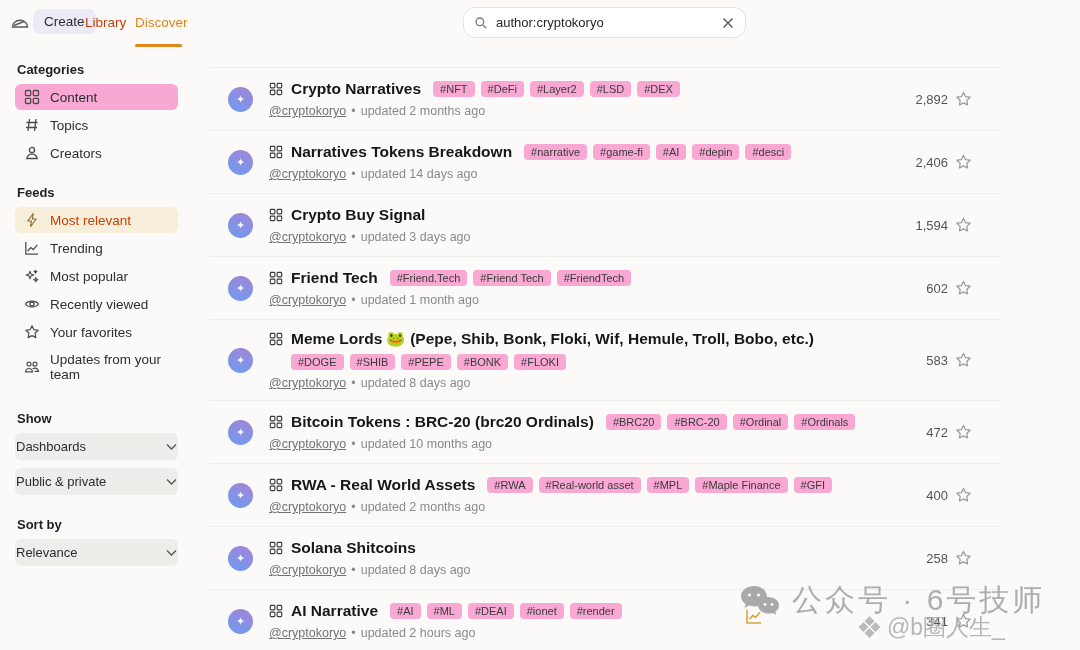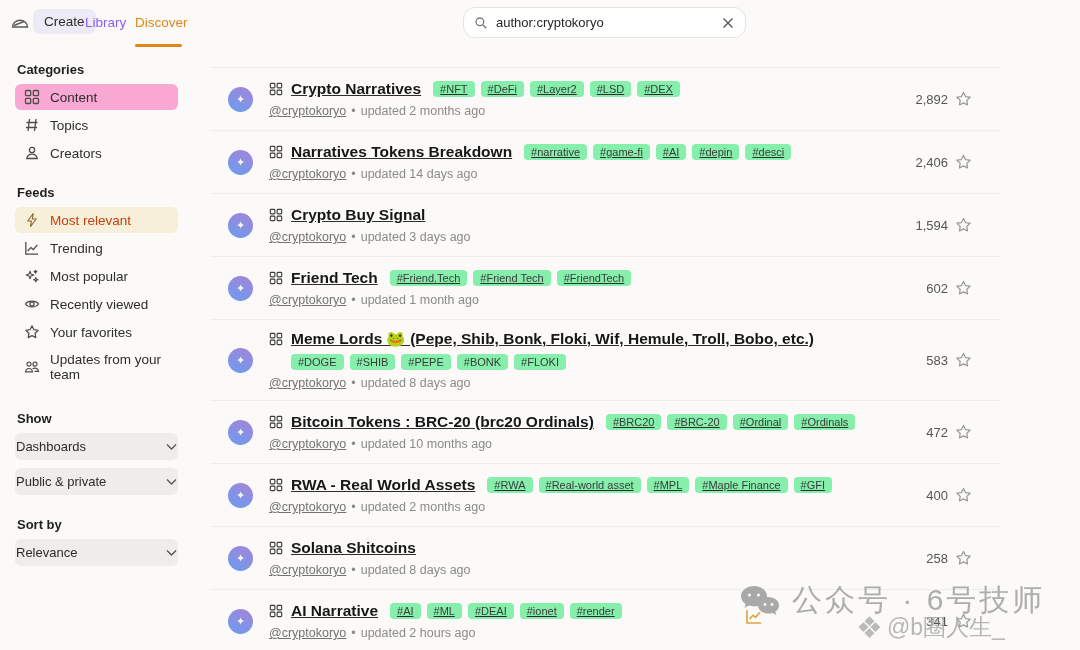--- a/index.html
+++ b/index.html
@@ -4,21 +4,21 @@
 <style>
   * { margin:0; padding:0; box-sizing:border-box; }
   html,body { width:1080px; height:650px; overflow:hidden; }
   body { background:#fbfaf8; font-family:"Liberation Sans","DejaVu Sans",sans-serif; position:relative; color:#2e2e2e; }
 
   
   .topbar { position:absolute; left:0; top:0; width:968px; height:48px; }
   .logo { position:absolute; left:10px; top:14px; width:20px; height:18px; color:#5a5a5a; }
   .logo svg { width:20px; height:18px; display:block; }
   .create-btn { position:absolute; left:33px; top:9px; padding:5px 11px; background:#ecebf5; border-radius:7px; font-size:13.5px; color:#2c2c2c; cursor:pointer; }
-  .tab { position:absolute; top:15px; font-size:13.5px; color:#8b5cf6; cursor:pointer; }
+  .tab { position:absolute; top:15px; font-size:13.5px; color:#c2410c; cursor:pointer; }
   .tab.library { left:85px; }
   .tab.discover { left:135px; color:#e1861b; }
   .discover-underline { position:absolute; left:135px; top:44px; width:47px; height:2.5px; background:#e1861b; border-radius:2px; }
   .searchbox { position:absolute; left:463px; top:7px; width:283px; height:31px; background:#ffffff; border:1px solid #e4e3df; border-radius:12px; display:flex; align-items:center; padding:0 10px; gap:8px; }
   .searchbox svg.mag { width:14px; height:14px; color:#777; flex-shrink:0; }
   .searchbox input { border:none; outline:none; flex:1; font-size:13px; color:#262626; font-family:inherit; background:transparent; }
   .clear-x { width:14px; height:14px; color:#555; cursor:pointer; flex-shrink:0; }
   .clear-x svg { width:14px; height:14px; display:block; }
 
   
@@ -36,27 +36,27 @@
   .dropdown .chev svg { width:11px; height:8px; display:block; }
   .show-section { margin-top:24px; }
   .sort-section { margin-top:22px; }
 
   
   .results { position:absolute; left:210px; top:67px; width:790px; border-top:1px solid #ededea; }
   .row { position:relative; display:flex; align-items:center; border-bottom:1px solid #ededea; height:63px; padding-left:18px; cursor:pointer; }
   .row.tall { height:81px; }
   .avatar { width:25px; height:25px; border-radius:50%; background:linear-gradient(205deg,#9d87da 15%,#6f9bee 90%); display:flex; align-items:center; justify-content:center; color:rgba(255,255,255,.9); font-size:11px; flex-shrink:0; }
   .row-body { margin-left:16px; flex:1; padding-right:125px; min-width:0; }
-  .title-line { display:flex; align-items:center; gap:8px;text-decoration:underline; }
+  .title-line { display:flex; align-items:center; gap:8px; }
   .row-grid { width:14px; height:14px; color:#3d3d3d; flex-shrink:0; display:flex; }
   .row-grid svg { width:14px; height:14px; }
   .row-title { font-size:15.5px; font-weight:bold; color:#171717; white-space:nowrap; }
   .tags { display:flex; gap:6px; margin-left:4px; }
   .tags.below { margin:6px 0 0 22px; }
-  .tag { background:#86efac; border-radius:4px; padding:2px 7px; font-size:11px; color:#3a3a3a; white-space:nowrap; }
+  .tag { background:#f9a8d4; border-radius:4px; padding:2px 7px; font-size:11px; color:#3a3a3a; white-space:nowrap; }
   .meta { margin-top:6px; font-size:12.5px; color:#8a8a8a; display:flex; align-items:center; gap:5px; }
   .meta .author { color:#737373; text-decoration:underline; cursor:pointer; }
   .stars { position:absolute; right:28px; top:50%; transform:translateY(-50%); display:flex; align-items:center; gap:7px; }
   .stars .count { font-size:13px; color:#555; }
   .star-btn { width:17px; height:17px; color:#9a9a9a; cursor:pointer; display:flex; }
   .star-btn svg { width:17px; height:17px; }
 
   
   .watermark { position:absolute; left:738px; top:580px; pointer-events:none; z-index:9; color:#a3a3a3; }
   .wm-line1 { display:flex; align-items:center; gap:12px; font-size:30px; letter-spacing:3px; color:#a0a0a0; opacity:.85; }

